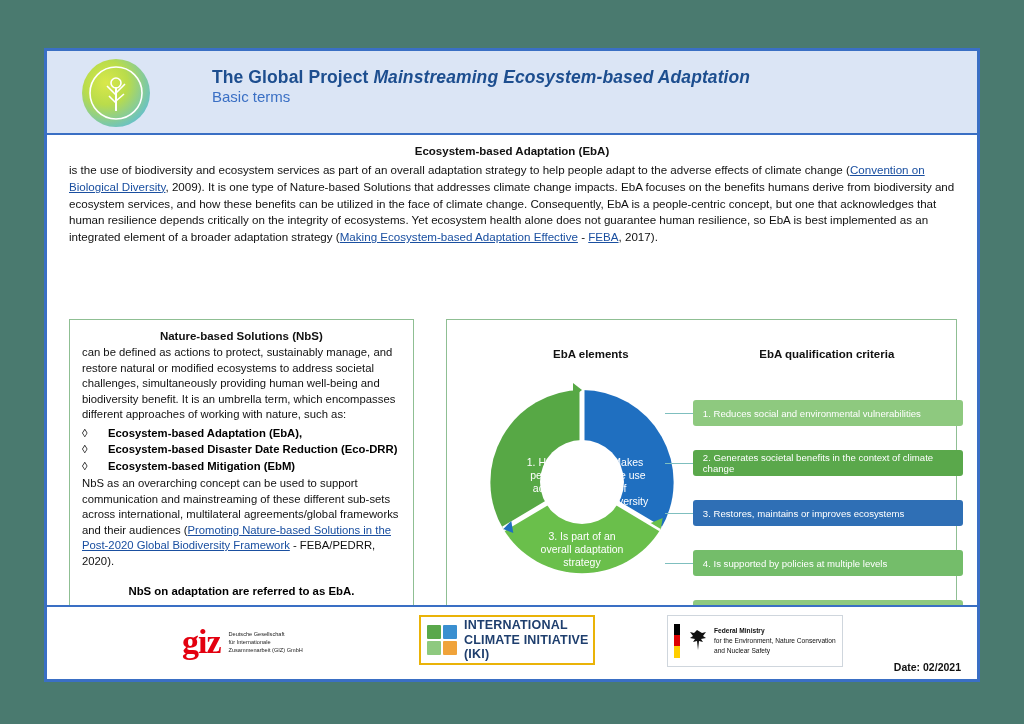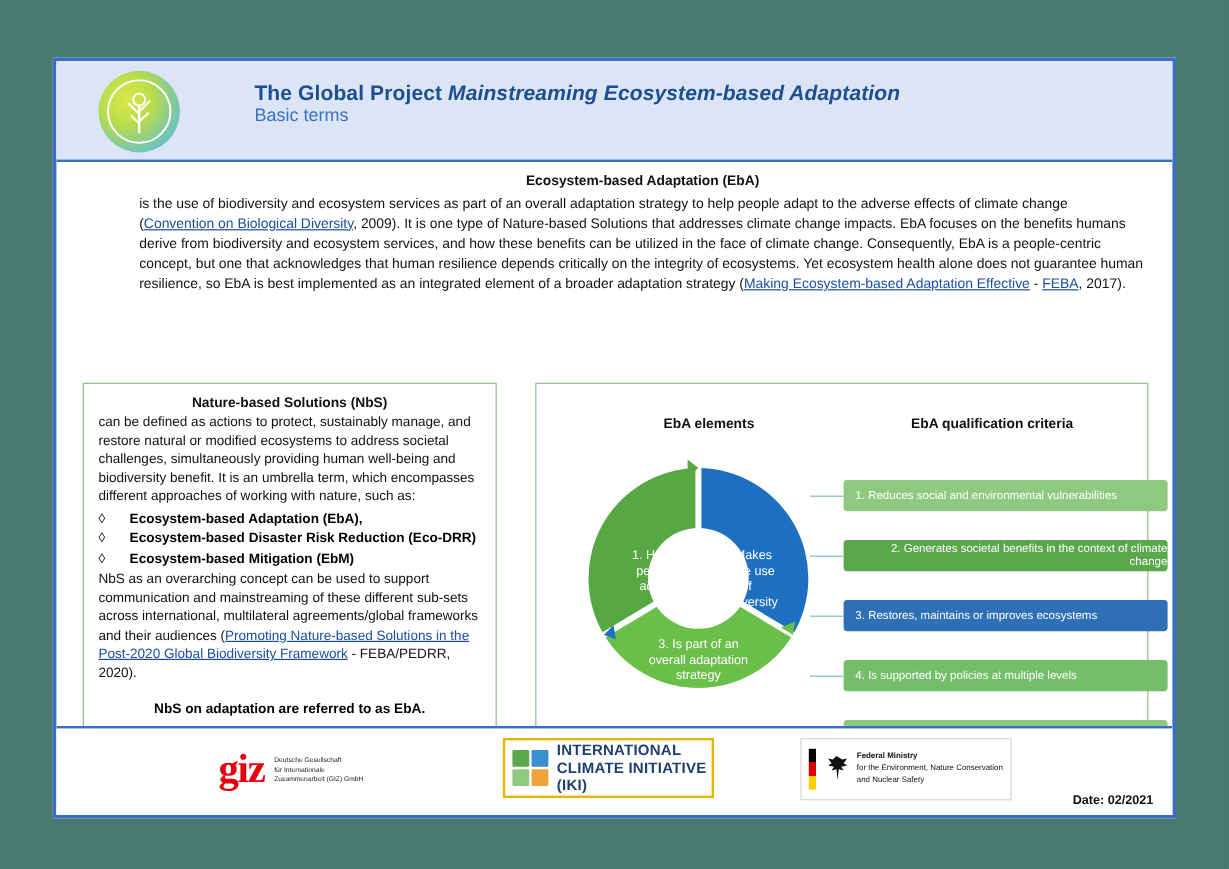--- a/index.html
+++ b/index.html
@@ -58,21 +58,20 @@
   .title-line .ital {
     font-style: italic;
   }
   .subtitle {
     font-size: 15px;
     color: #3a6fc4;
   }
   
   .intro {
     padding: 10px 22px 0 22px;
-    margin-left: 47px;
   }
   .intro-heading {
     text-align: center;
     font-size: 11.5px;
     font-weight: bold;
     color: #111;
     margin-bottom: 5px;
   }
   .intro-body {
     font-size: 11.6px;
@@ -152,24 +151,23 @@
   }
   .rp-head-left { left: 54px; width: 180px; text-align: center; }
   .rp-head-right { left: 240px; width: 280px; text-align: center; }
   .donut-wrap {
     position: absolute;
     left: 35px;
     top: 62px;
   }
   .criteria {
     position: absolute;
-    left: 256px;
+    left: 246px;
     top: 80px;
     width: 270px;
-    text-align: right;
   }
   .crit {
     position: relative;
     height: 26px;
     margin-bottom: 24px;
     border-radius: 3px;
     display: flex;
     align-items: center;
     padding-left: 10px;
     color: #ffffff;
@@ -325,21 +323,21 @@
       <div class="panel panel-left">
         <div class="nbs-heading">Nature-based Solutions (NbS)</div>
         <div class="nbs-body">can be defined as actions to protect, sustainably manage, and restore natural or modified ecosystems to address societal challenges, simultaneously providing human well-being and biodiversity benefit. It is an umbrella term, which encompasses different approaches of working with nature, such as:</div>
         <div class="bullets">
           <div class="bullet-row">
             <span class="bullet-mark">◊</span>
             <span class="bullet-text">Ecosystem-based Adaptation (EbA),</span>
           </div>
           <div class="bullet-row">
             <span class="bullet-mark">◊</span>
-            <span class="bullet-text">Ecosystem-based Disaster Risk Reduction (Eco-DRR)</span>
+            <span class="bullet-text">Ecosystem-based Disaster Date Reduction (Eco-DRR)</span>
           </div>
           <div class="bullet-row">
             <span class="bullet-mark">◊</span>
             <span class="bullet-text">Ecosystem-based Mitigation (EbM)</span>
           </div>
         </div>
         <div class="nbs-body">
           <span>NbS as an overarching concept can be used to support communication and mainstreaming of these different sub-sets across international, multilateral agreements/global frameworks and their audiences (</span><a class="lnk" href="#">Promoting Nature-based Solutions in the Post-2020 Global Biodiversity Framework</a><span> - FEBA/PEDRR, 2020).</span>
         </div>
         <div class="nbs-footer">NbS on adaptation are referred to as EbA.</div>

